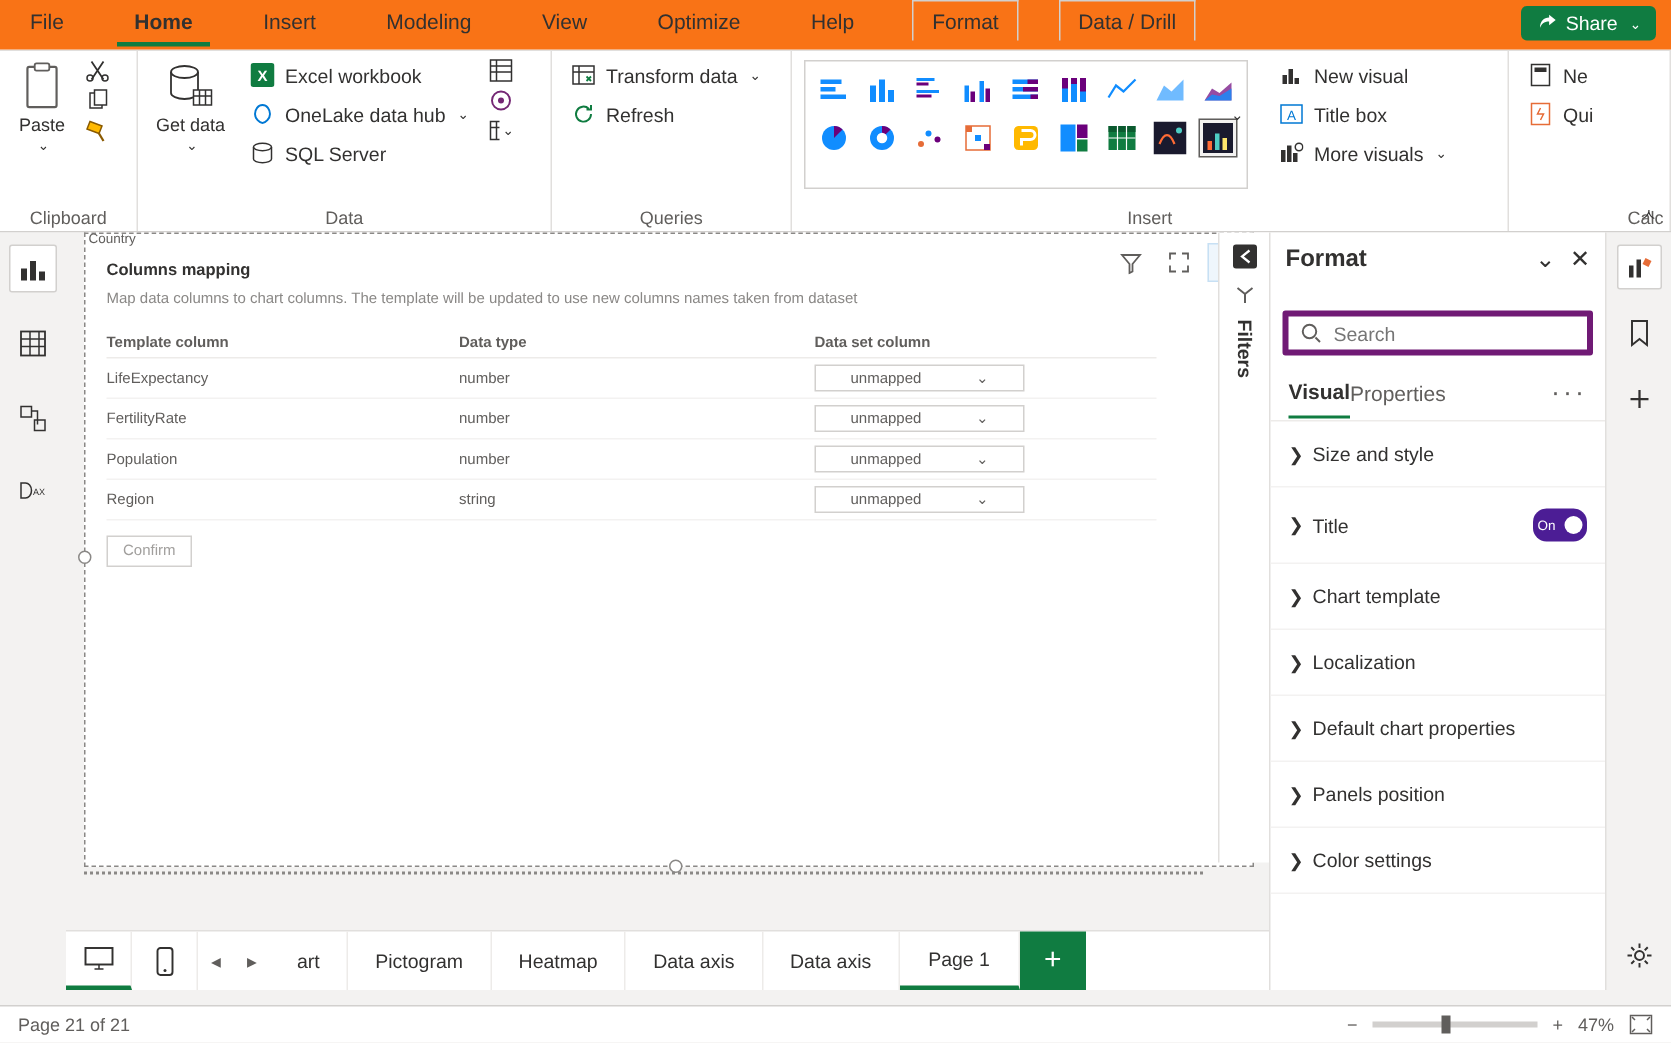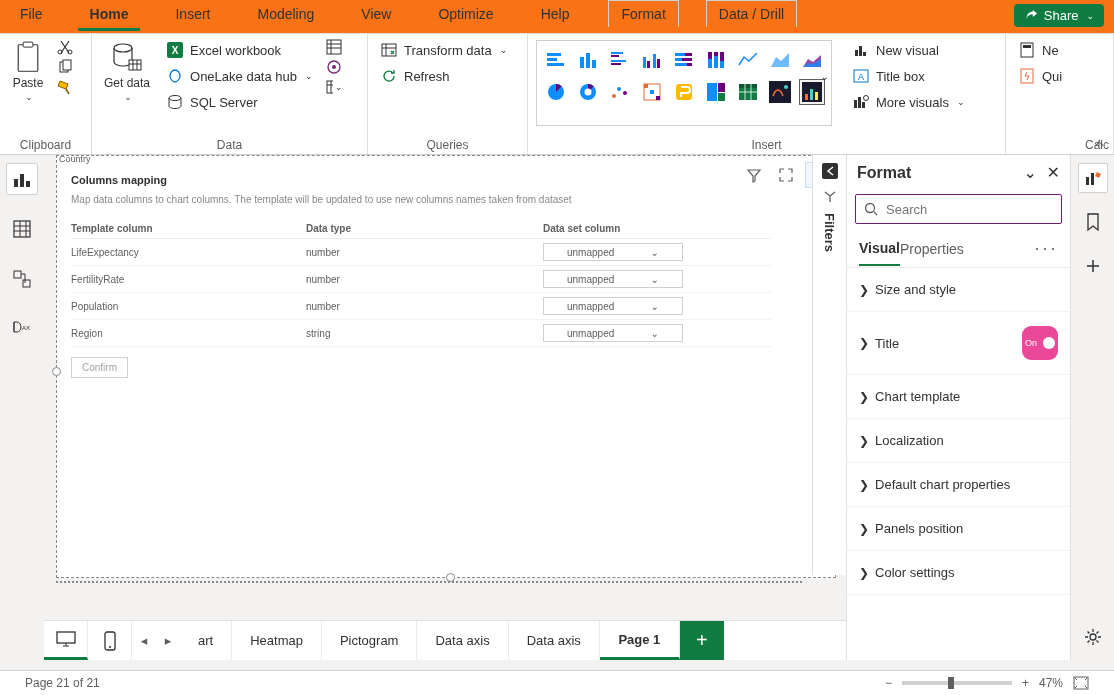--- a/index.html
+++ b/index.html
@@ -58,49 +58,49 @@
 .confirm-btn { margin-top:10px; border:1px solid #d2d0ce; background:#fff; color:#a19f9d; font-size:10px; padding:4px 10px; cursor:default; }
 
 
 .filters-strip { position:absolute; right:0; top:0; width:34px; height:420px; background:#fff; border-left:1px solid #e1dfdd; display:flex; flex-direction:column; align-items:center; padding-top:6px; }
 .filters-label { writing-mode:vertical-rl; font-weight:600; font-size:13px; margin-top:8px; }
 
 
 .rightpane { position:absolute; right:44px; top:155px; width:224px; bottom:35px; background:#fff; border-left:1px solid #e1dfdd; display:flex; flex-direction:column; }
 .rp-head { display:flex; justify-content:space-between; align-items:center; padding:8px 10px; }
 .rp-head h2 { font-size:16px; font-weight:600; }
-.rp-search { margin:4px 8px 8px; border:1px solid #701a75; height:30px; display:flex; align-items:center; padding:0 8px; gap:8px; color:#605e5c; border-radius:2px; }
+.rp-search { margin:16px 8px 8px; border:4px solid #701a75; height:30px; display:flex; align-items:center; padding:0 8px; gap:8px; color:#605e5c; border-radius:2px; }
 .rp-search input { border:none; outline:none; flex:1; font-size:13px; background:transparent; }
 .rp-tabs { display:flex; padding:0 12px; align-items:center; border-bottom:1px solid #edebe9; }
 .rp-tab { padding:6px 0 8px; font-size:14px; cursor:pointer; color:#605e5c; }
 .rp-tab.active { border-bottom:2px solid #107c41; color:#323130; font-weight:600; }
 .rp-tab.more { margin-left:auto; font-size:18px; letter-spacing:2px; }
 .rp-list { flex:1; overflow:auto; }
 .rp-item { display:flex; align-items:center; gap:6px; padding:14px 12px; font-size:13px; cursor:pointer; border-bottom:1px solid #f3f2f1; }
 .rp-item .chev { font-size:12px; transform:rotate(0); flex-shrink:0; }
-.toggle { margin-left:auto; width:36px; height:34px; border-radius:9px; background:#ec4899; color:#fff; font-size:9px; display:flex; align-items:center; padding:0 3px; gap:3px; }
+.toggle { margin-left:auto; width:36px; height:22px; border-radius:9px; background:#4c1d95; color:#fff; font-size:9px; display:flex; align-items:center; padding:0 3px; gap:3px; }
 .toggle .knob { width:12px;height:12px;border-radius:50%;background:#fff; margin-left:auto;}
 
 
 .rightrail { position:absolute; right:0; top:155px; width:44px; bottom:35px; background:#f3f2f1; border-left:1px solid #e1dfdd; display:flex; flex-direction:column; align-items:center; padding-top:8px; gap:14px; }
 .rr-item { width:30px;height:30px; display:flex;align-items:center;justify-content:center; cursor:pointer; border-radius:2px; }
 .rr-item.active { background:#fff; border:1px solid #d2d0ce; }
 .rr-gear { margin-top:auto; margin-bottom:8px; }
 
 
 .pagetabs { position:absolute; left:44px; right:268px; bottom:35px; height:40px; background:#fff; display:flex; align-items:stretch; border-top:1px solid #e1dfdd; }
 .pt-view { width:44px; display:flex; align-items:center; justify-content:center; border-right:1px solid #edebe9; cursor:pointer; }
 .pt-view.active { border-bottom:3px solid #107c41; }
 .pt-nav { width:24px; display:flex; align-items:center; justify-content:center; cursor:pointer; color:#605e5c; }
 .pt-tab { padding:0 18px; display:flex; align-items:center; border-right:1px solid #edebe9; font-size:13px; cursor:pointer; min-width:80px; justify-content:center; }
-.pt-tab.active { border-bottom:3px solid #107c41; font-weight:700; }
+.pt-tab.active { border-bottom:3px solid #107c41; font-weight:400; }
 .pt-add { width:44px; background:#107c41; color:#fff; display:flex; align-items:center; justify-content:center; font-size:20px; cursor:pointer; }
 
 
-.status { position:absolute; left:0; right:0; bottom:0; height:25px; background:#fff; border-top:1px solid #d2d0ce; display:flex; align-items:center; padding:0 25px; font-size:12px; color:#605e5c; }
+.status { position:absolute; left:0; right:0; bottom:0; height:25px; background:#fff; border-top:1px solid #d2d0ce; display:flex; align-items:center; padding:0 12px; font-size:12px; color:#605e5c; }
 .status .right { margin-left:auto; display:flex; align-items:center; gap:10px; }
 .zoom-slider { width:110px; height:4px; background:#d2d0ce; position:relative; }
 .zoom-slider .thumb { width:6px;height:12px;background:#605e5c;position:absolute;left:46px;top:-4px; }
 
 svg { display:block; }
 </style>
 </head>
 <body>
 
 <div class="menubar">
@@ -686,22 +686,22 @@
     </div>
   <div class="pt-view">
       <svg width="14" height="20">
         <rect x="2" y="1" width="10" height="18" rx="2" fill="none" stroke="#323130" stroke-width="1.3"></rect>
         <circle cx="7" cy="16" r="1" fill="#323130"></circle>
       </svg>
     </div>
   <div class="pt-nav">◂</div>
   <div class="pt-nav">▸</div>
   <div class="pt-tab" style="min-width:40px">art</div>
+  <div class="pt-tab">Pictogram</div>
   <div class="pt-tab">Heatmap</div>
-  <div class="pt-tab">Pictogram</div>
   <div class="pt-tab">Data axis</div>
   <div class="pt-tab">Data axis</div>
   <div class="pt-tab active">Page 1</div>
   <div class="pt-add">+</div>
 </div>
 
 <div class="status">
   <span>Page 21 of 21</span>
   <div class="right">
     <span>−</span>

